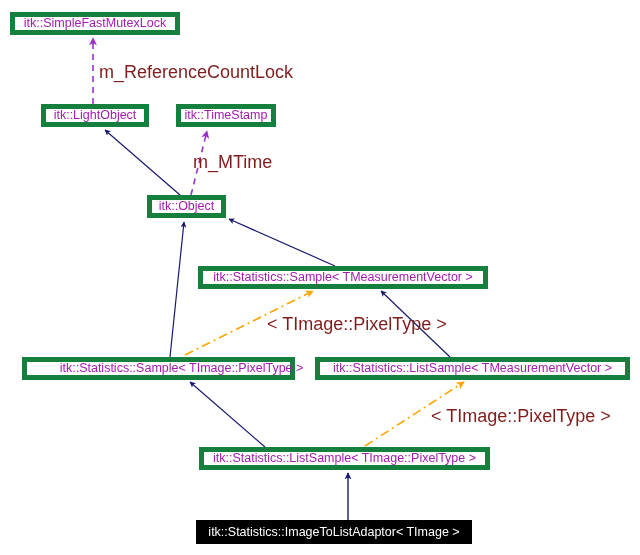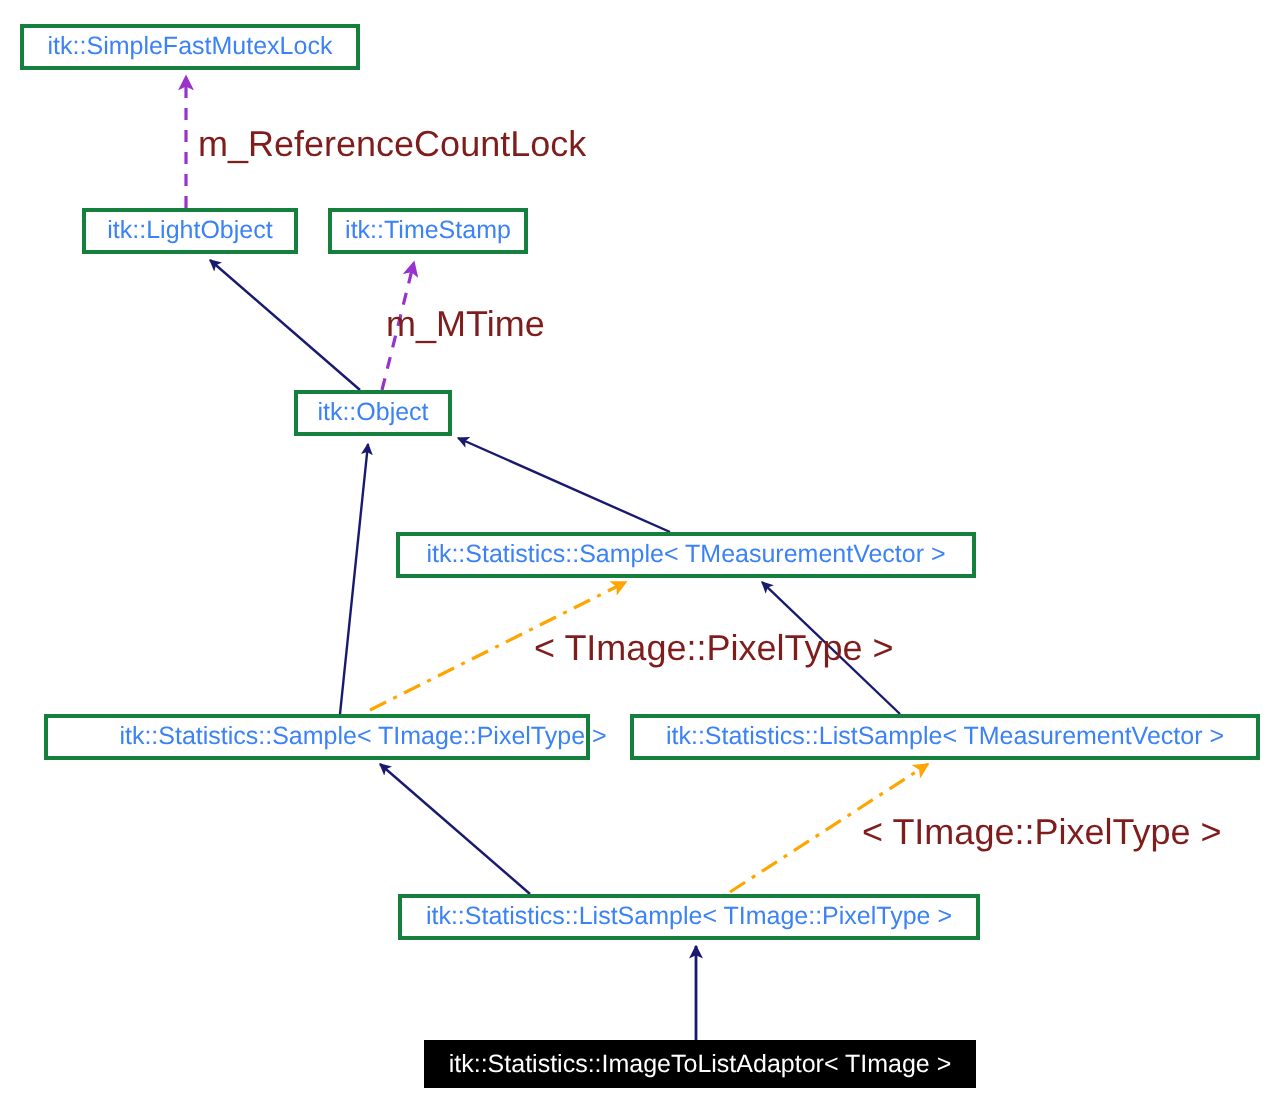--- a/index.html
+++ b/index.html
@@ -20,23 +20,23 @@
     position: absolute;
     left: 0;
     top: 0;
     width: 640px;
     height: 555px;
     pointer-events: none;
   }
   .node {
     position: absolute;
     box-sizing: border-box;
-    border: 2px solid #15803d;
+    border: 5px solid #15803d;
     background: #ffffff;
-    color: #3b82f6;
+    color: #a21caf;
     font-size: 12.5px;
     line-height: 1;
     display: flex;
     align-items: center;
     justify-content: center;
     white-space: nowrap;
     letter-spacing: 0px;
   }
   .node.current {
     background: #000000;
@@ -91,21 +91,21 @@
   </svg>
 
   <div class="node" style="left:10px; top:12px; width:170px; height:23px;">
     <span>itk::SimpleFastMutexLock</span>
   </div>
 
   <div class="node" style="left:41px; top:104px; width:108px; height:23px;align-items:center;">
     <span>itk::LightObject</span>
   </div>
 
-  <div class="node" style="left:164px; top:104px; width:100px; height:23px;">
+  <div class="node" style="left:176px; top:104px; width:100px; height:23px;">
     <span>itk::TimeStamp</span>
   </div>
 
   <div class="node" style="left:147px; top:195px; width:79px; height:23px;">
     <span>itk::Object</span>
   </div>
 
   <div class="node" style="left:198px; top:266px; width:290px; height:23px;">
     <span>itk::Statistics::Sample&lt; TMeasurementVector &gt;</span>
   </div>
@@ -115,21 +115,21 @@
   </div>
 
   <div class="node" style="left:199px; top:447px; width:291px; height:23px;">
     <span>itk::Statistics::ListSample&lt; TImage::PixelType &gt;</span>
   </div>
 
   <div class="node" style="left:315px; top:357px; width:315px; height:23px;">
     <span>itk::Statistics::ListSample&lt; TMeasurementVector &gt;</span>
   </div>
 
-  <div class="node current" style="left:212px; top:520px; width:276px; height:24px;">
+  <div class="node current" style="left:196px; top:520px; width:276px; height:24px;">
     <span>itk::Statistics::ImageToListAdaptor&lt; TImage &gt;</span>
   </div>
 
   <div class="edge-label" style="left:99px; top:63px;">m_ReferenceCountLock</div>
 
   <div class="edge-label" style="left:193px; top:153px;">m_MTime</div>
 
   <div class="edge-label" style="left:267px; top:315px;">&lt; TImage::PixelType &gt;</div>
 
   <div class="edge-label" style="left:431px; top:407px;">&lt; TImage::PixelType &gt;</div>

